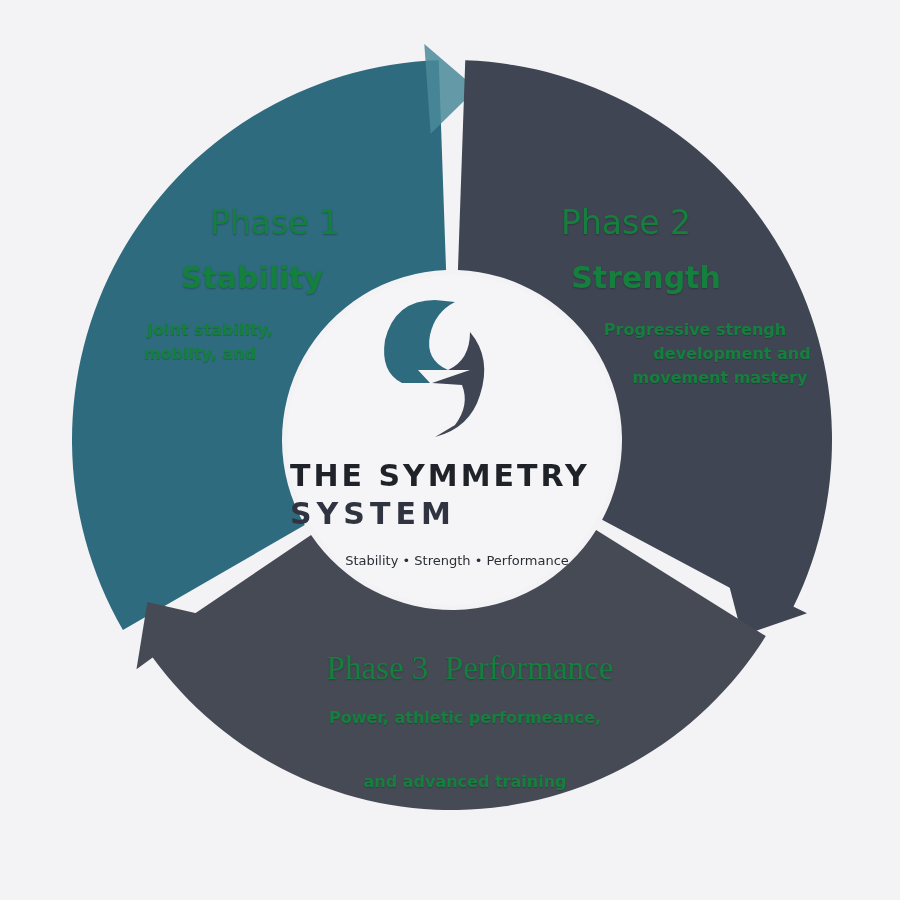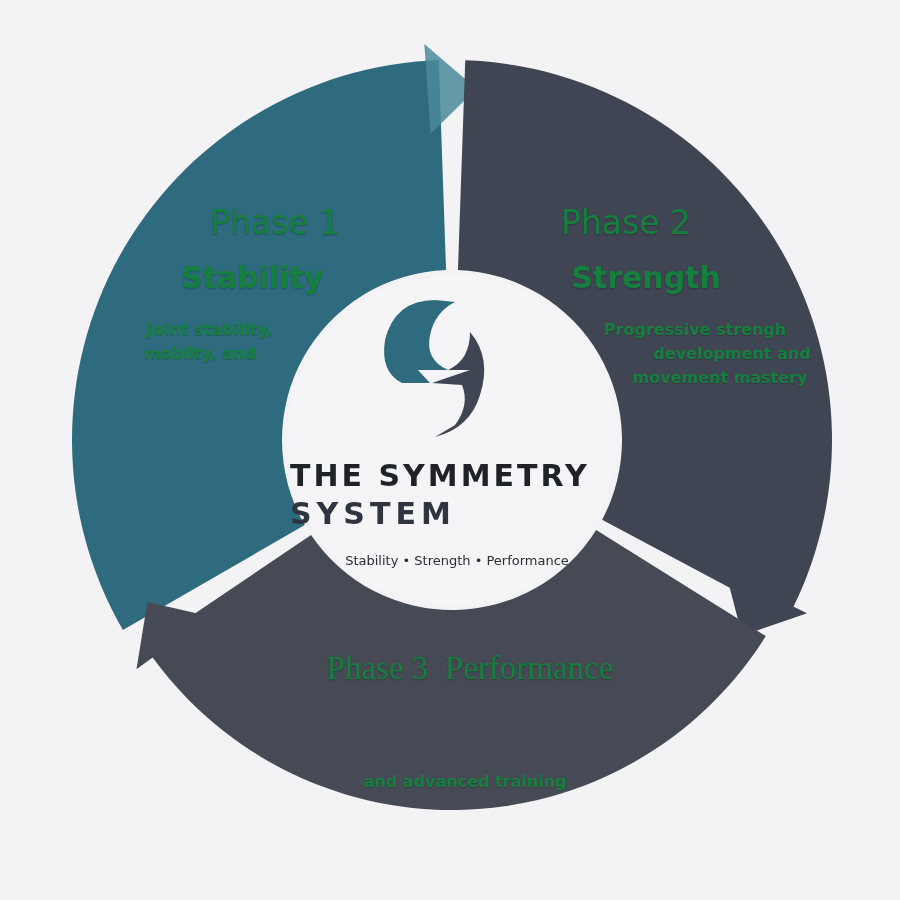--- a/index.html
+++ b/index.html
@@ -50,19 +50,20 @@
   <div class="lbl sub" style="left:536px; top:260px; width:220px;">Strength</div>
   <div class="lbl desc" style="left:585px; top:318px; width:220px;">Progressive strengh</div>
   <div class="lbl desc" style="left:622px; top:342px; width:220px;">development and</div>
   <div class="lbl desc" style="left:610px; top:366px; width:220px;">movement mastery</div>
 
   
   <div class="lbl title" style="left:260px; top:650px; width:420px;font-family:Liberation Serif, serif;">
     <span>Phase 3</span>&nbsp;
     <span>Performance</span>
   </div>
+  <div class="lbl desc" style="left:300px; top:706px; width:330px;">Power, athletic performeance,</div>
   <div class="lbl desc" style="left:300px; top:770px; width:330px;">and advanced training</div>
 
   
   <div class="center-title" style="left:290px; top:458px; width:330px; font-size:30px;">THE SYMMETRY</div>
   <div class="center-title" style="left:290px; top:496px; width:330px; font-size:30px; color:#2f3440; letter-spacing:5px;">SYSTEM</div>
   <div class="tagline" style="left:292px; top:533px; width:330px;margin-top:20px;">Stability • Strength • Performance</div>
 </div>
 
 </body></html>

